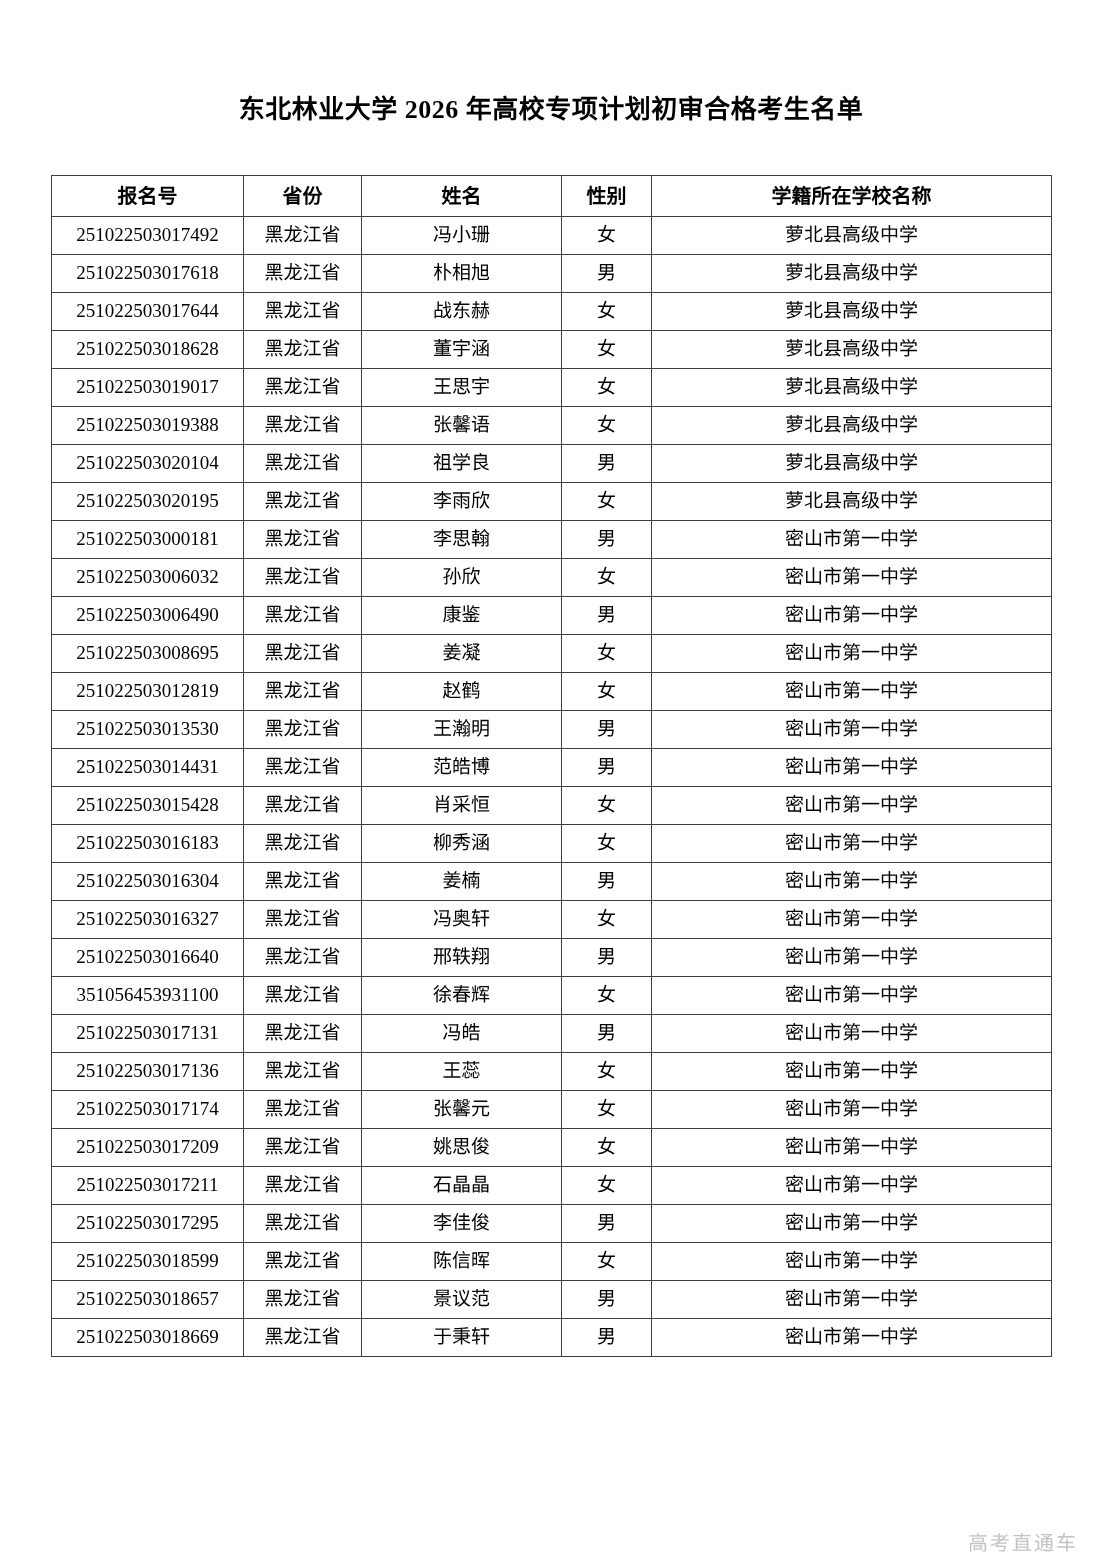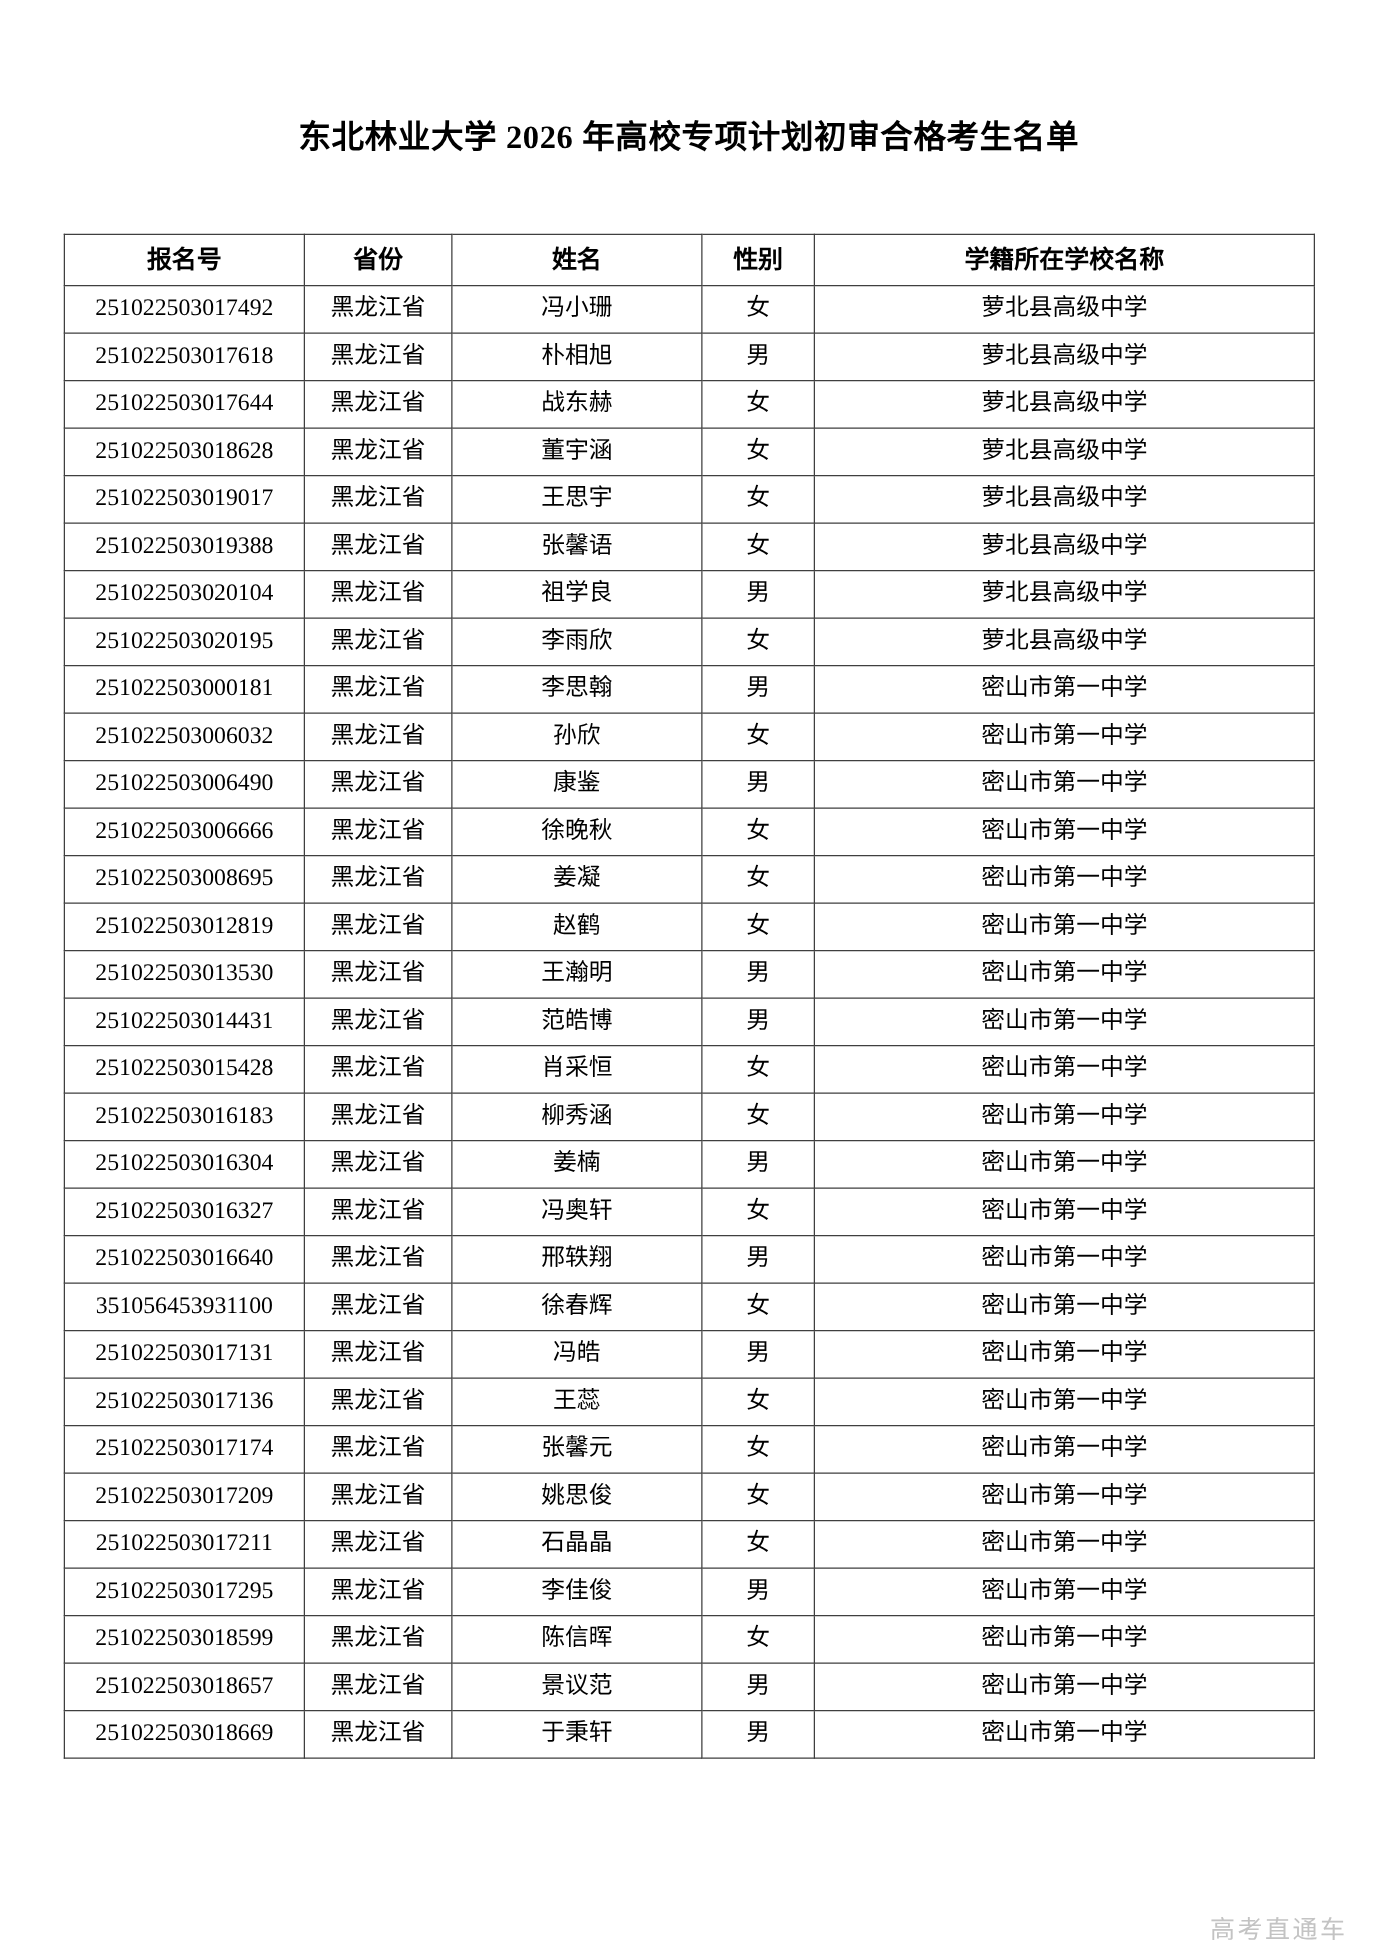--- a/index.html
+++ b/index.html
@@ -34,21 +34,21 @@
   }
   .table-wrap {
     margin: 0 auto;
     padding-top: 26px;
     width: 1000px;
   }
   table.roster {
     border-collapse: collapse;
     width: 1000px;
     table-layout: fixed;
-    margin: 16px auto;
+    margin: 4px auto;
     padding-left: 23px;
   }
   table.roster col.c-id    { width: 192px; }
   table.roster col.c-prov  { width: 118px; }
   table.roster col.c-name  { width: 200px; }
   table.roster col.c-sex   { width: 90px; }
   table.roster col.c-school{ width: 400px; }
 
   table.roster th,
   table.roster td {
@@ -188,27 +188,20 @@
             <td class="col-school">密山市第一中学</td>
           </tr>
           <tr>
             <td class="col-id">251022503006490</td>
             <td class="col-prov">黑龙江省</td>
             <td class="col-name">康鉴</td>
             <td class="col-sex">男</td>
             <td class="col-school">密山市第一中学</td>
           </tr>
           <tr>
-            <td class="col-id">251022503006666</td>
-            <td class="col-prov">黑龙江省</td>
-            <td class="col-name">徐晚秋</td>
-            <td class="col-sex">女</td>
-            <td class="col-school">密山市第一中学</td>
-          </tr>
-          <tr>
             <td class="col-id">251022503008695</td>
             <td class="col-prov">黑龙江省</td>
             <td class="col-name">姜凝</td>
             <td class="col-sex">女</td>
             <td class="col-school">密山市第一中学</td>
           </tr>
           <tr>
             <td class="col-id">251022503012819</td>
             <td class="col-prov">黑龙江省</td>
             <td class="col-name">赵鹤</td>

